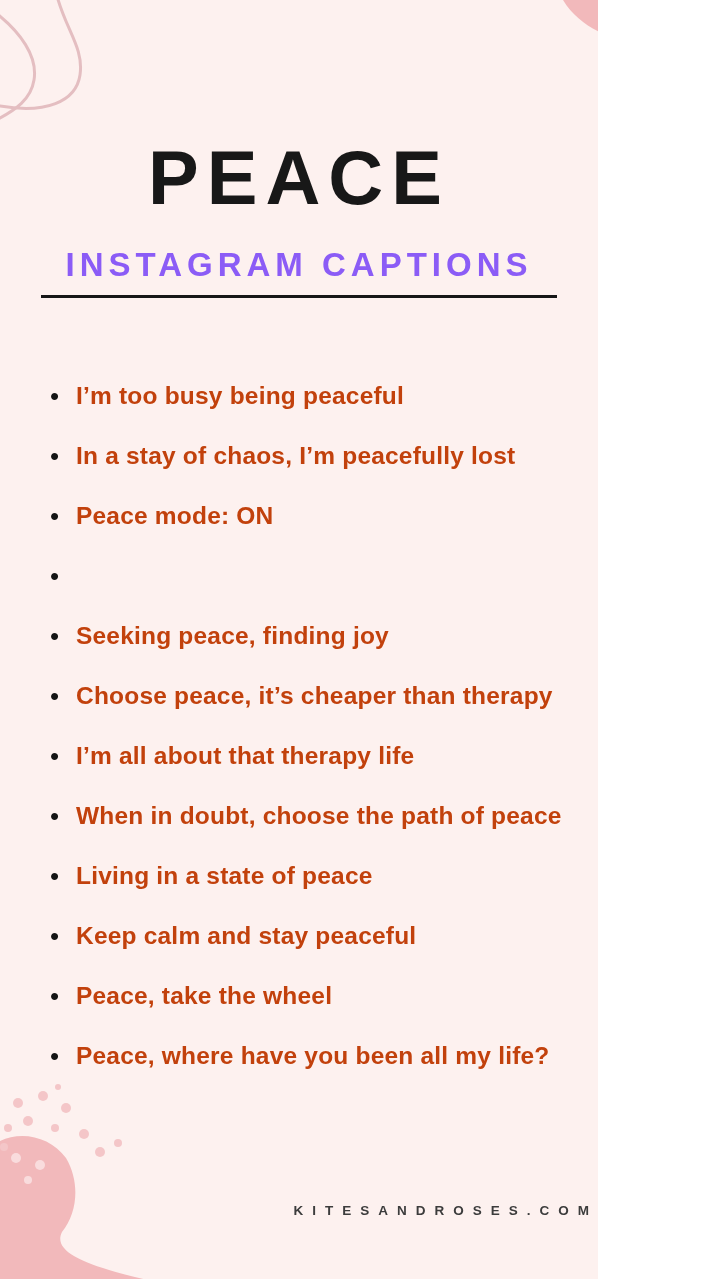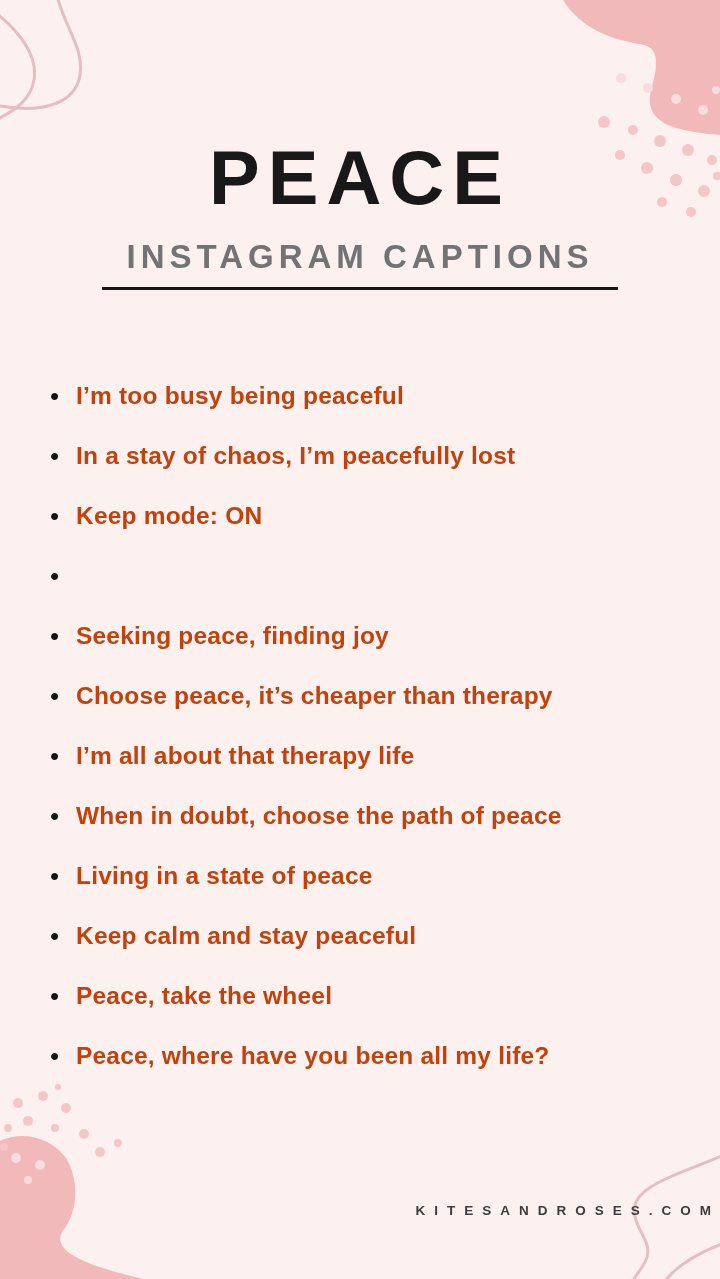--- a/index.html
+++ b/index.html
@@ -8,21 +8,21 @@
     --dot_pink: #f4c6c8;
     --dot_light: #f9dcdd;
     --line_pink: #e4bec1;
     --text_dark: #1b1b1b;
     --footer_gray: #3c3c3c;
   }
   * { margin: 0; padding: 0; box-sizing: border-box; }
   html, body { background: #ffffff; }
   .canvas {
     position: relative;
-    width: 720px;
+    width: 598px;
     height: 1279px;
     background: var(--background);
     overflow: hidden;
     font-family: "Liberation Sans", sans-serif;
   }
   .decor {
     position: absolute;
     inset: 0;
     width: 720px;
     height: 1279px;
@@ -47,25 +47,25 @@
     color: var(--text_dark);
   }
   .title {
     font-size: 76px;
     font-weight: bold;
     letter-spacing: 8px;
     line-height: 1;
     color: #181818;
   }
   .subtitle {
-    margin-top: 22px;
+    margin-top: 30px;
     font-size: 33px;
     font-weight: bold;
     letter-spacing: 5px;
-    color: #737373;
+    color: #8b5cf6;
   }
   .underline {
     width: 516px;
     height: 3px;
     margin: 11px auto 0 auto;
     background: #161616;
   }
 
   .captions {
     position: absolute;
@@ -182,21 +182,21 @@
       <li>
         <span class="bullet">•</span>
         <span class="caption-text">I’m too busy being peaceful</span>
       </li>
       <li>
         <span class="bullet">•</span>
         <span class="caption-text">In a stay of chaos, I’m peacefully lost</span>
       </li>
       <li>
         <span class="bullet">•</span>
-        <span class="caption-text">Keep mode: ON</span>
+        <span class="caption-text">Peace mode: ON</span>
       </li>
       <li>
         <span class="bullet">•</span>
       </li>
       <li>
         <span class="bullet">•</span>
         <span class="caption-text">Seeking peace, finding joy</span>
       </li>
       <li>
         <span class="bullet">•</span>

